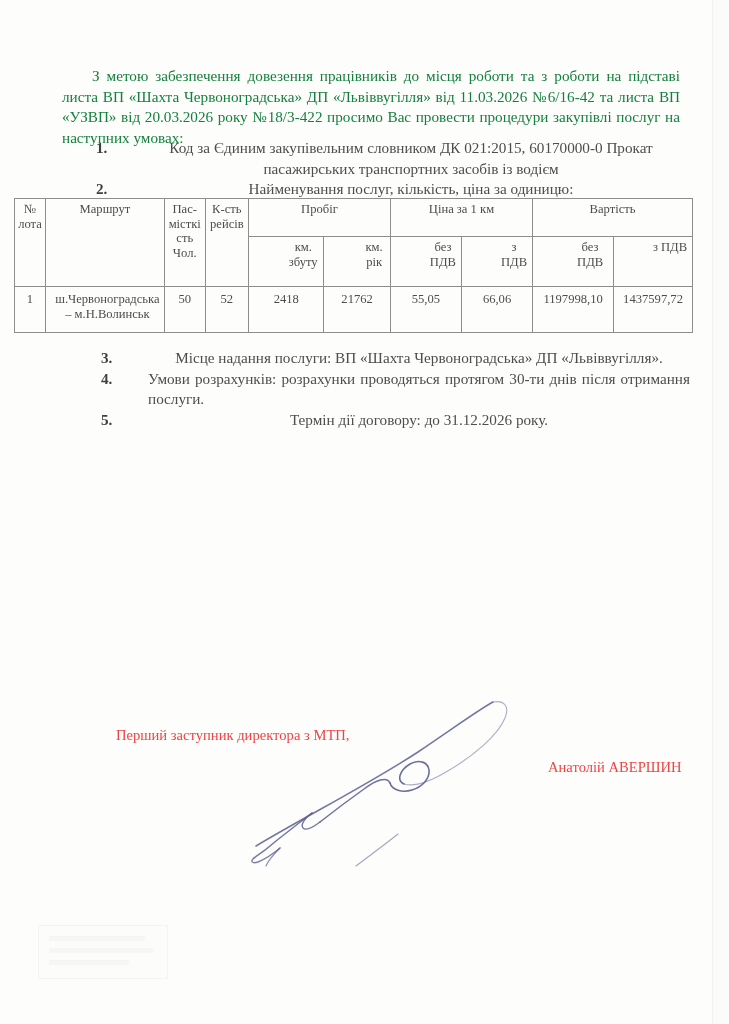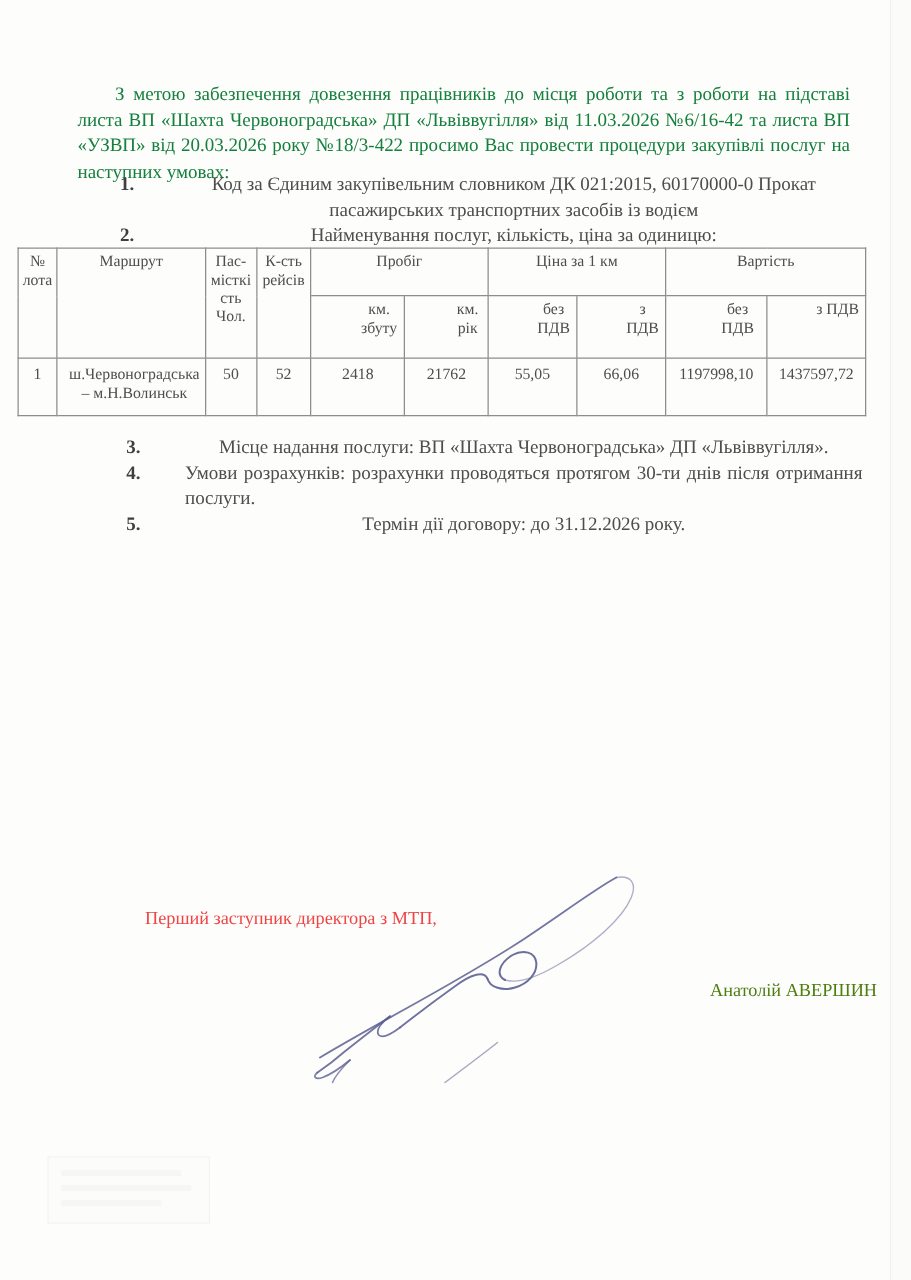--- a/index.html
+++ b/index.html
@@ -119,26 +119,25 @@
     position: absolute;
     left: 76px;
     top: 726px;
     font-size: 14.6px;
     line-height: 18.6px;
     color: #ef4444;
     margin-left: 40px;
   }
   .sig-name {
     position: absolute;
-    left: 568px;
+    left: 548px;
     top: 759px;
     font-size: 14.6px;
-    color: #4d7c0f;
+    color: #ef4444;
     white-space: nowrap;
-    margin-top: 26px;
   }
   .sig-ink {
     position: absolute;
     left: 246px;
     top: 694px;
     width: 270px;
     height: 190px;
     pointer-events: none;
   }
 

